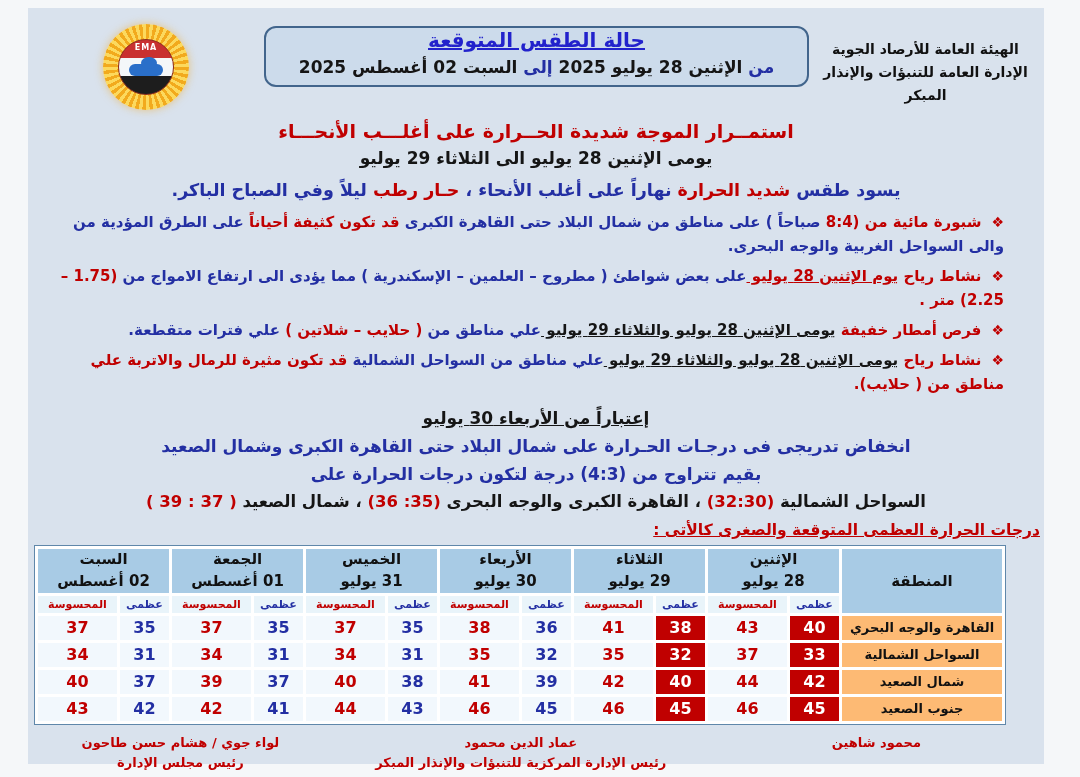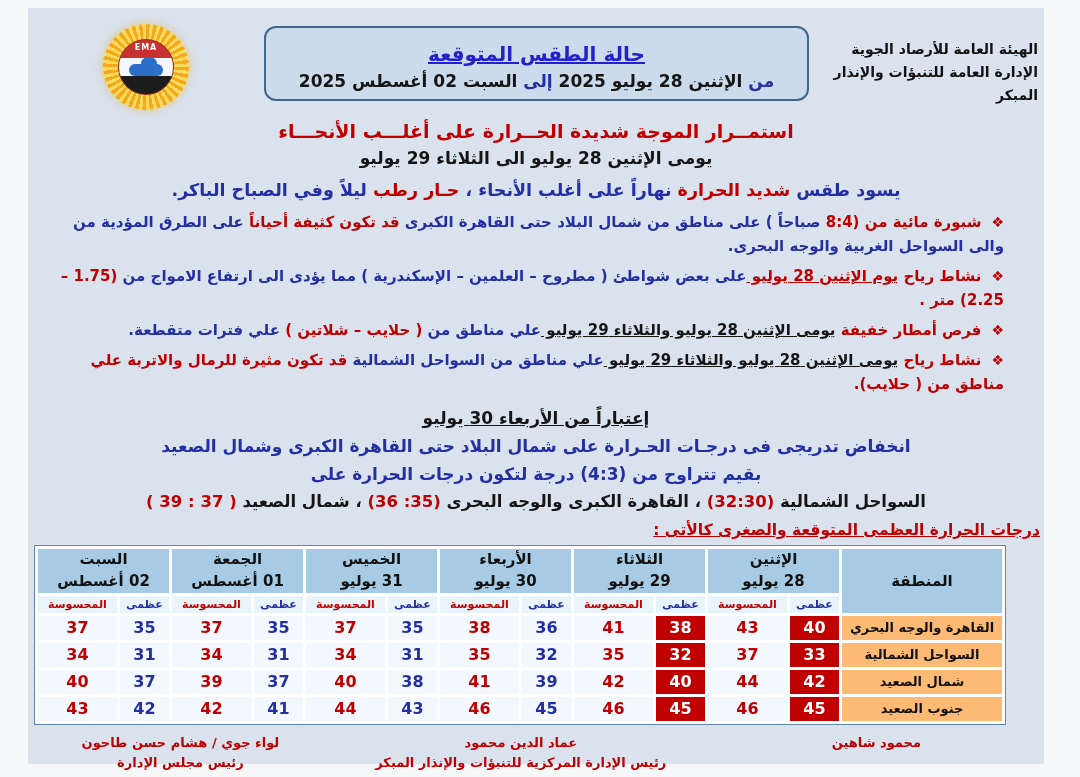--- a/index.html
+++ b/index.html
@@ -4,24 +4,24 @@
 <style>
   * { margin:0; padding:0; box-sizing:border-box; }
   html,body { width:1080px; height:777px; overflow:hidden; }
   body { background:#f5f7f9; font-family:"DejaVu Sans", sans-serif; font-weight:bold; }
 
   .panel { position:absolute; top:8px; left:28px; width:1016px; height:756px;
            background:#d9e2ed; padding:10px 0 0 0; direction:rtl; }
 
   
   .hdr { display:flex; align-items:flex-start; height:92px; }
-  .org { flex:0 0 235px; padding:20px 6px 0 4px; text-align:right;
+  .org { flex:0 0 235px; padding:20px 6px 0 4px; text-align:center;
          font-size:14px; color:#111; line-height:1.65; }
   .title-box { flex:0 0 545px; margin-top:8px; background:#ccdbeb;
-         border:2px solid #42658c; border-radius:12px; padding:14px 10px 8px;
+         border:2px solid #42658c; border-radius:12px; padding:0 10px 8px;
          text-align:center; }
   .title-box .t1 { color:#2222cc; font-size:20px; text-decoration:underline; }
   .title-box .t2 { font-size:17px; margin-top:5px; }
   .logo-wrap { flex:1; display:flex; justify-content:center; padding-top:6px; }
   .sun { position:relative; width:86px; height:86px; border-radius:50%;
          background:repeating-conic-gradient(#f2aa1d 0deg 5deg, #fcd95d 5deg 10deg);
          box-shadow:0 0 8px rgba(240,170,40,.55); }
   .emblem { position:absolute; inset:15px; border-radius:50%; overflow:hidden;
          border:1px solid #8a2a1e;
          background:linear-gradient(#c93030 0 34%, #f4f7f9 34% 67%, #1d1d1d 67% 100%); }

